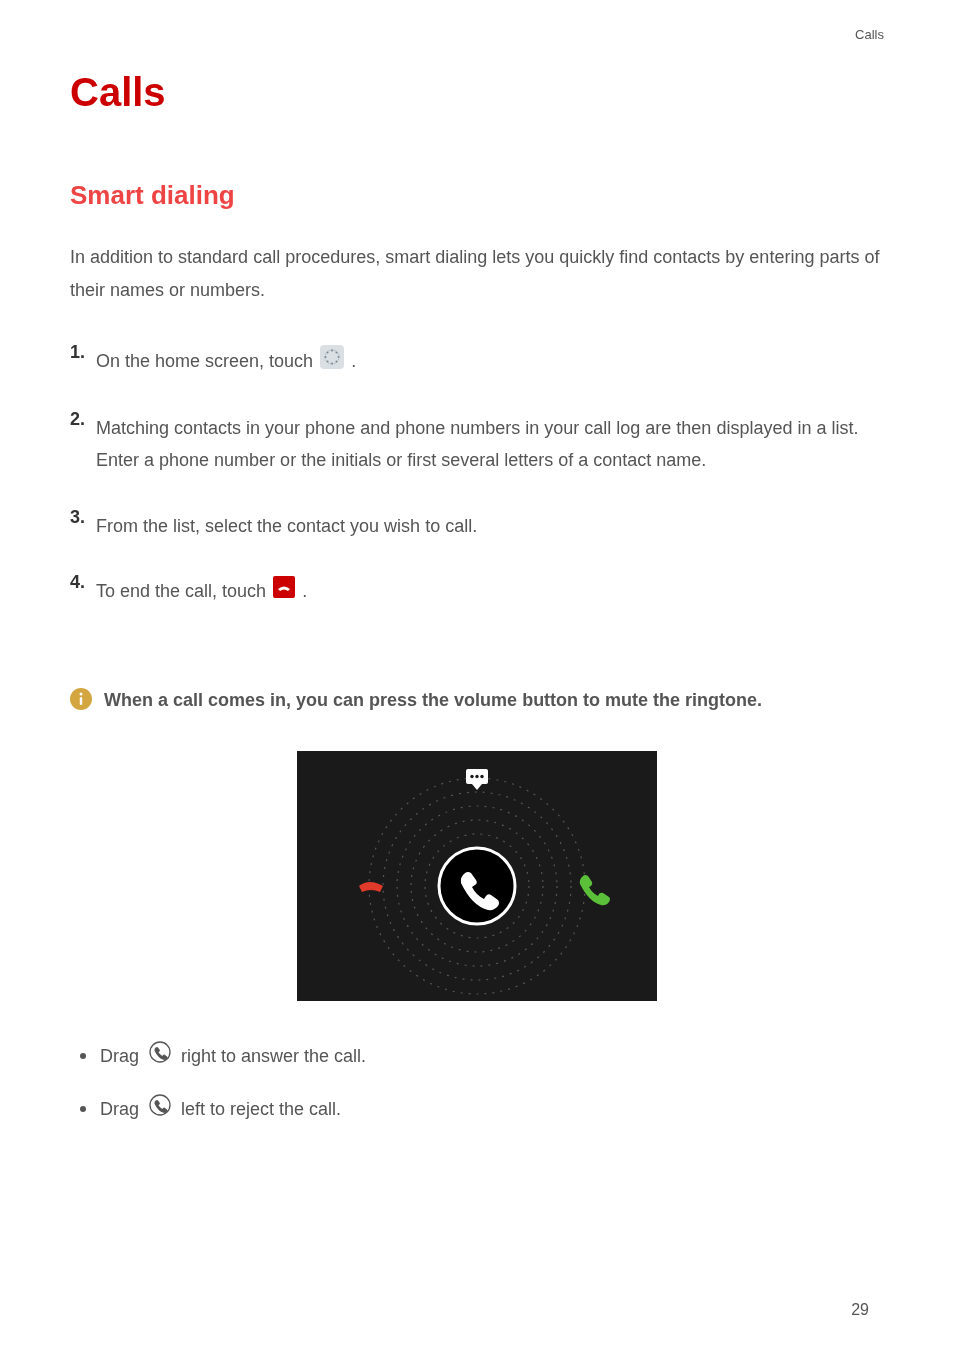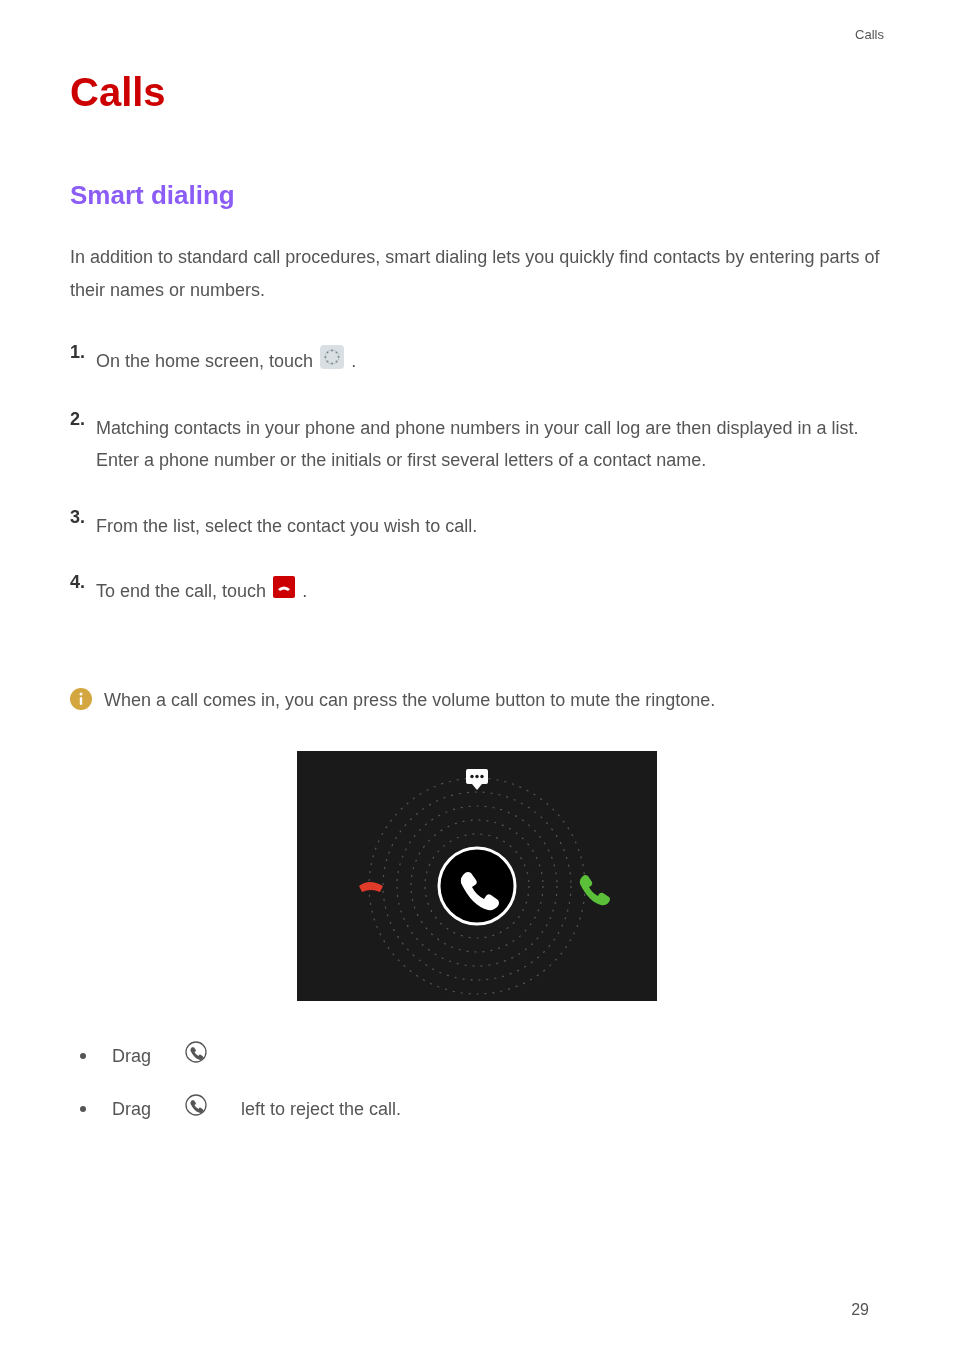--- a/index.html
+++ b/index.html
@@ -28,21 +28,21 @@
     .h1-title {
       font-size: 40px;
       font-weight: 700;
       color: #c00;
       margin-top: 30px;
       margin-bottom: 65px;
     }
     .h2-title {
       font-size: 26px;
       font-weight: 700;
-      color: #8b5cf6;
+      color: #ef4444;
       margin-bottom: 30px;
     }
     .intro-text {
       font-size: 18px;
       line-height: 1.85;
       color: #555;
       margin-bottom: 28px;
     }
     .step-list {
       list-style: none;
@@ -76,20 +76,21 @@
     .inline-icon.hangup-icon svg {
       width: 22px;
       height: 22px;
     }
     .section-2 {
       margin-top: 75px;
     }
     .info-row {
       display: flex;
       margin-bottom: 34px;
+      font-weight: bold;
     }
     .info-icon {
       margin-top: 4px;
       margin-right: 12px;
       flex-shrink: 0;
     }
     .info-text {
       font-size: 18px;
       line-height: 1.85;
       color: #555;
@@ -109,21 +110,20 @@
       list-style: none;
       padding-left: 10px;
     }
     .bullet-item {
       display: flex;
       align-items: center;
       font-size: 18px;
       color: #555;
       margin-bottom: 22px;
       line-height: 1.6;
-      gap: 12px;
     }
     .bullet-dot {
       display: inline-block;
       width: 6px;
       height: 6px;
       background: #555;
       border-radius: 50%;
       margin-right: 14px;
       flex-shrink: 0;
     }
@@ -249,20 +249,21 @@
         <span class="bullet-dot"></span>
         <span>Drag </span>
         <span class="gap"></span>
         <span class="phone-circle-icon">
           <svg width="22" height="22" viewBox="0 0 22 22">
               <circle cx="11" cy="11" r="10" fill="none" stroke="#555" stroke-width="1.3"></circle>
               <path d="M7 6.5 q1 -1 2 0 l1.7 2.3 q0.6 1 -0.3 1.6 l-1 0.7 q1.3 2.6 4 4 l0.7 -1 q0.6 -0.9 1.6 -0.3 l2.3 1.7 q1 1 0 2 q-1.5 1.7 -3.5 1.3 q-5.3 -1.3 -9 -9 q-0.4 -2 1.3 -3.5 z" fill="#555"></path>
             </svg>
         </span>
         <span class="gap"></span>
+        <span>right to answer the call.</span>
       </li>
       <li class="bullet-item">
         <span class="bullet-dot"></span>
         <span>Drag </span>
         <span class="gap"></span>
         <span class="phone-circle-icon">
           <svg width="22" height="22" viewBox="0 0 22 22">
               <circle cx="11" cy="11" r="10" fill="none" stroke="#555" stroke-width="1.3"></circle>
               <path d="M7 6.5 q1 -1 2 0 l1.7 2.3 q0.6 1 -0.3 1.6 l-1 0.7 q1.3 2.6 4 4 l0.7 -1 q0.6 -0.9 1.6 -0.3 l2.3 1.7 q1 1 0 2 q-1.5 1.7 -3.5 1.3 q-5.3 -1.3 -9 -9 q-0.4 -2 1.3 -3.5 z" fill="#555"></path>
             </svg>

